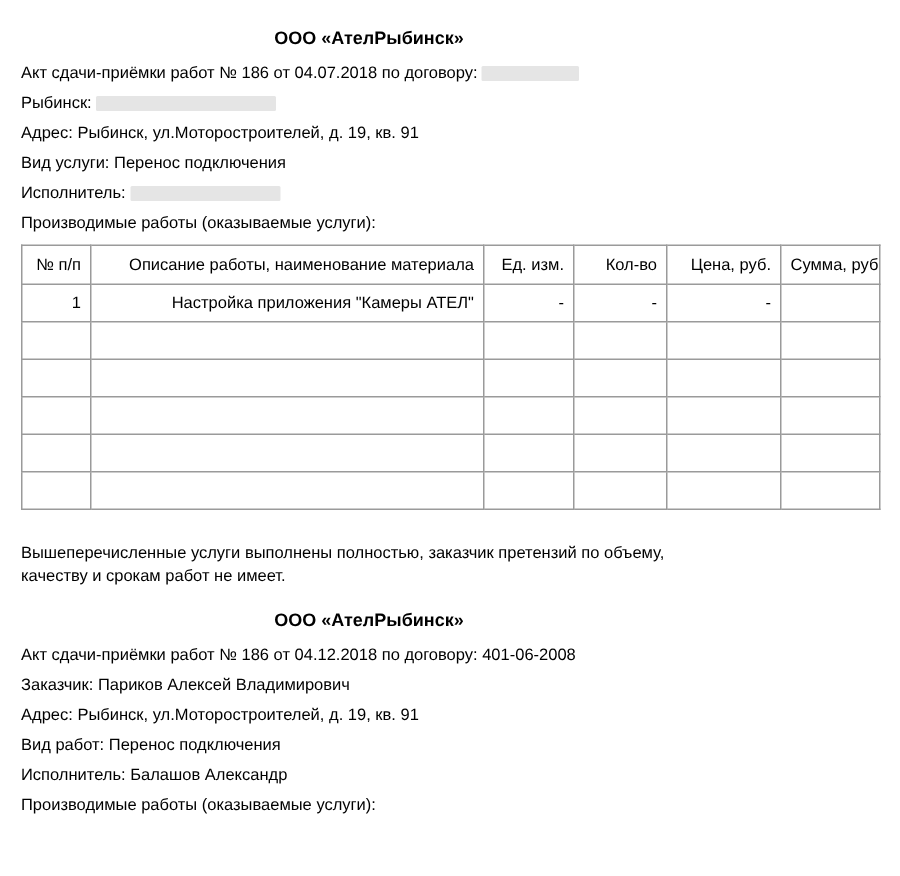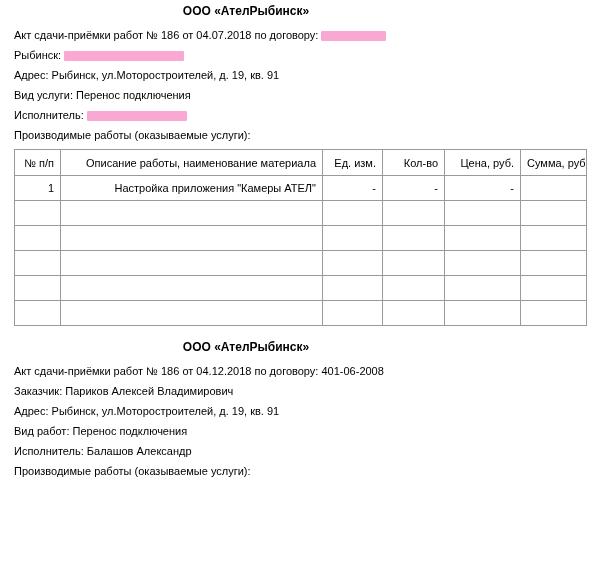--- a/index.html
+++ b/index.html
@@ -9,38 +9,38 @@
   }
   body {
     width: 600px;
     height: 584px;
     font-family: "Liberation Sans", sans-serif;
     font-size: 11px;
     color: #000000;
     overflow: hidden;
   }
   .page {
-    padding: 4px 14px 0 14px;
+    padding: 18px 14px 0 14px;
     box-sizing: border-box;
     width: 492px;
   }
   .doc-title {
     text-align: center;
     font-weight: bold;
     font-size: 12px;
     margin-bottom: 11px;
   }
   .line {
     margin-bottom: 7px;
     line-height: 13px;
     white-space: nowrap;
   }
   .redacted {
     display: inline-block;
-    background: #f9a8d4;
+    background: #e5e5e5;
     color: transparent;
     border-radius: 1px;
     vertical-align: middle;
     height: 10px;
     user-select: none;
   }
   .redacted.w1 { width: 120px; }
   .redacted.w2 { width: 100px; }
   .redacted.w3 { width: 65px; }
 
@@ -183,20 +183,21 @@
           <td></td>
           <td></td>
           <td></td>
           <td></td>
           <td></td>
           <td></td>
         </tr>
     </tbody>
   </table>
 
+  <div class="footer-note">Вышеперечисленные услуги выполнены полностью, заказчик претензий по объему, качеству и срокам работ не имеет.</div>
 
   <div class="spacer"></div>
 
   <div class="doc-title">ООО «АтелРыбинск»</div>
   <div class="line">Акт сдачи-приёмки работ № 186 от 04.12.2018 по договору: 401-06-2008</div>
   <div class="line">Заказчик: Париков Алексей Владимирович</div>
   <div class="line">Адрес: Рыбинск, ул.Моторостроителей, д. 19, кв. 91</div>
   <div class="line">Вид работ: Перенос подключения</div>
   <div class="line">Исполнитель: Балашов Александр</div>
   <div class="line">Производимые работы (оказываемые услуги):</div>

